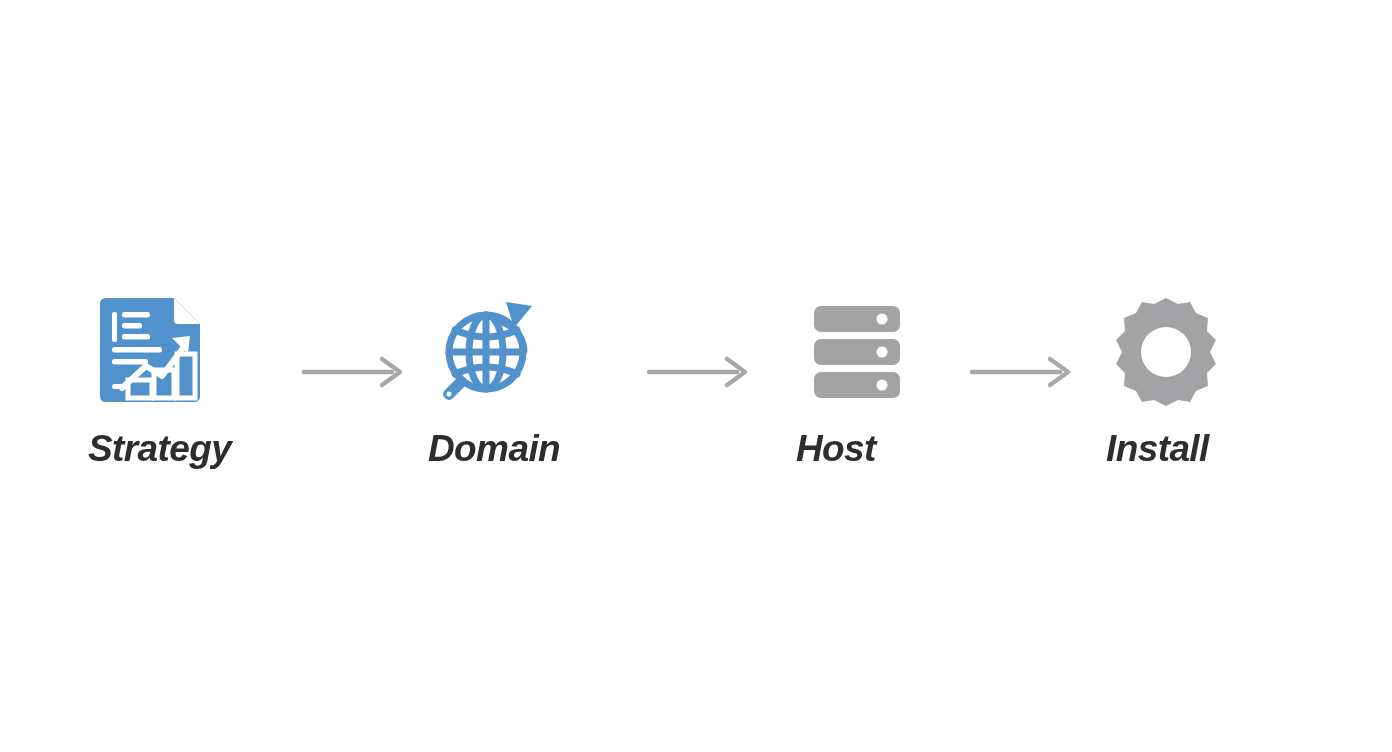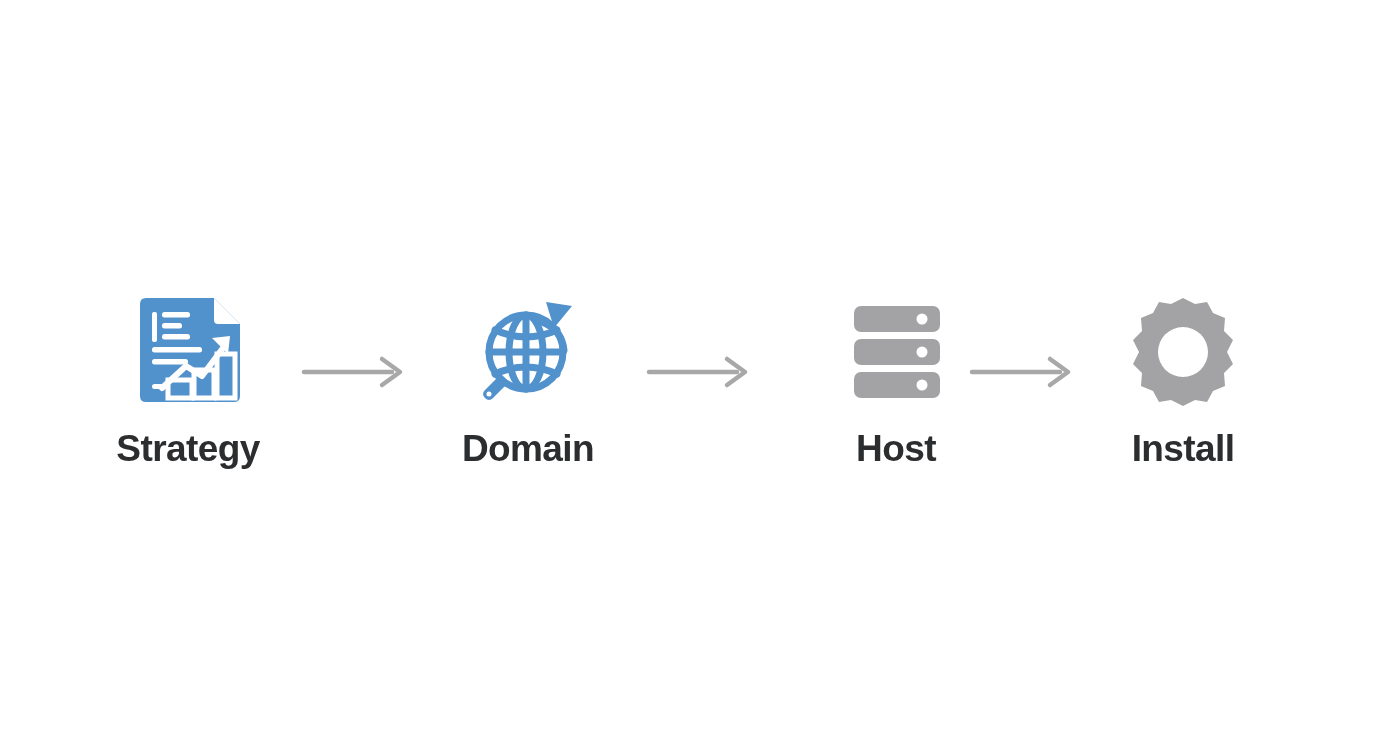--- a/index.html
+++ b/index.html
@@ -30,42 +30,43 @@
   }
 
   
   .step {
     position: absolute;
     top: 296px;
     width: 200px;
     height: 200px;
     display: flex;
     flex-direction: column;
-    align-items: center;
+    align-items: flex-start;
+    font-style: italic;
   }
   .step-icon {
     width: 120px;
     height: 112px;
     display: block;
   }
   .step-label {
     margin-top: 22px;
     font-family: "Liberation Sans", sans-serif;
     font-weight: bold;
     font-size: 37px;
     line-height: 1;
     letter-spacing: -0.6px;
     color: #2b2d2f;
     white-space: nowrap;
   }
 
   #step-strategy { left: 88px;   }
   #step-domain   { left: 428px;  }
   #step-host     { left: 796px;  }
-  #step-install  { left: 1083px; }
+  #step-install  { left: 1106px; }
 
   
   .connector {
     position: absolute;
     top: 352px;
     width: 110px;
     height: 40px;
   }
   #connector-1 { left: 300px; }
   #connector-2 { left: 645px; }

